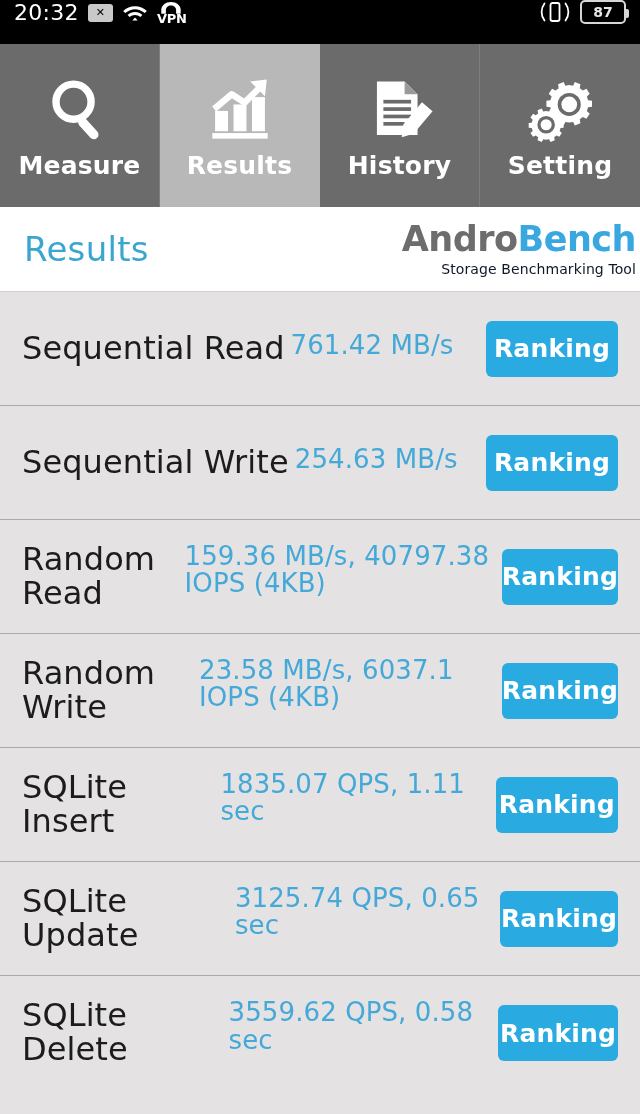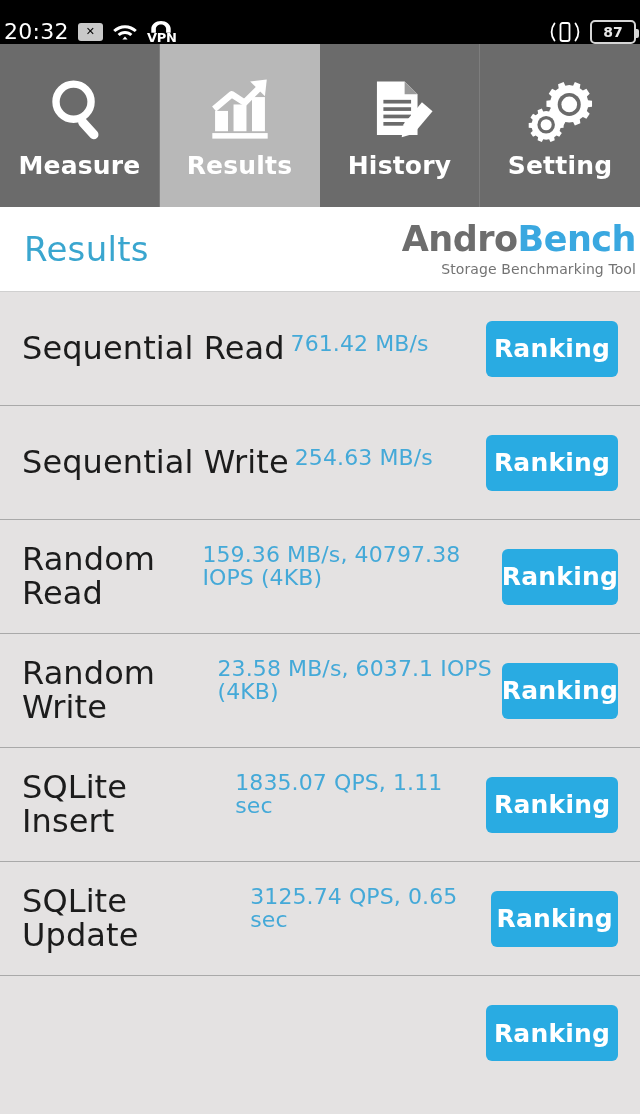--- a/index.html
+++ b/index.html
@@ -9,21 +9,21 @@
     background:#ffffff;
     font-family:"DejaVu Sans", sans-serif;
     overflow:hidden;
   }
   #app { position:relative; width:640px; height:1114px; background:#ffffff; }
 
   
   .statusbar{
     position:absolute; top:0; left:0; width:640px; height:44px;
     background:#000000; color:#ffffff;
-    display:flex; align-items:flex-end; padding:0 4px;
+    display:flex; align-items:flex-start; padding:0 14px;
   }
   .sb-left{ display:flex; align-items:center; gap:9px; }
   .sb-right{ margin-left:auto; display:flex; align-items:center; gap:10px; }
   .sb-clock{ font-size:22px; letter-spacing:.3px; font-family:"DejaVu Sans", sans-serif; }
   .sb-close{
     width:25px; height:18px; background:#c9c9c9; border-radius:3px;
     display:flex; align-items:center; justify-content:center;
     color:#000; font-size:11px; font-weight:bold; line-height:1;
   }
   .sb-wifi{ width:26px; height:22px; position:relative; }
@@ -83,42 +83,42 @@
     display:flex; align-items:flex-start; gap:7px;
   }
   .logo-bar{ width:12px; height:48px; margin-top:6px; }
   .logo-bar .top{ width:12px; height:30px; background:#dcdcdc; }
   .logo-bar .bot{ width:12px; height:18px; background:#29abe2; }
   .logo-text{ display:flex; flex-direction:column; align-items:flex-end; }
   .logo-word{ font-size:35px; font-weight:bold; line-height:1; letter-spacing:-.5px; }
   .logo-word .andro{ color:#6d6d6d; }
   .logo-word .bench{ color:#3aa8e0; }
   .logo-tag{
-    font-size:14px; color:#737373; margin-top:4px;
+    font-size:14px; color:#0f172a; margin-top:4px;
     letter-spacing:.1px;
   }
 
   
   .list{
     position:absolute; top:292px; left:0; width:640px; height:822px;
     background:#e4e2e2; overflow:hidden;
   }
   .row{
     position:relative; height:114px; width:640px;
     background:#e4e2e2; display:flex; align-items:center;
     padding:0 22px; border-bottom:1px solid #a9a9a9;
   }
   .row:last-child{ border-bottom:none; }
   .row-texts{ display:flex; flex-direction:row; gap:6px; }
   .row-title{
     font-size:32px; color:#1c1c1c; font-weight:normal;
     letter-spacing:.1px; line-height:1.05;
   }
   .row-value{
-    font-size:22px; color:#44a9d8; font-weight:normal;
+    font-size:26px; color:#44a9d8; font-weight:normal;
     letter-spacing:.1px; line-height:1.05;
   }
   .rank-btn{
     margin-left:auto; background:#29abe2; color:#ffffff;
     border:none; border-radius:6px;
     width:132px; height:56px;
     font-size:25px; font-weight:bold;
     font-family:"DejaVu Sans", sans-serif;
     letter-spacing:.2px; cursor:pointer;
     display:flex; align-items:center; justify-content:center;
@@ -283,17 +283,21 @@
 
     <div class="row">
       <div class="row-texts">
         <span class="row-title">SQLite Update</span>
         <span class="row-value">3125.74 QPS, 0.65 sec</span>
       </div>
       <button class="rank-btn">Ranking</button>
     </div>
 
     <div class="row">
+      <div class="row-texts">
+        <span class="row-title">SQLite Delete</span>
+        <span class="row-value">3559.62 QPS, 0.58 sec</span>
+      </div>
       <button class="rank-btn">Ranking</button>
     </div>
 
   </div>
 </div>
 
 </body></html>

